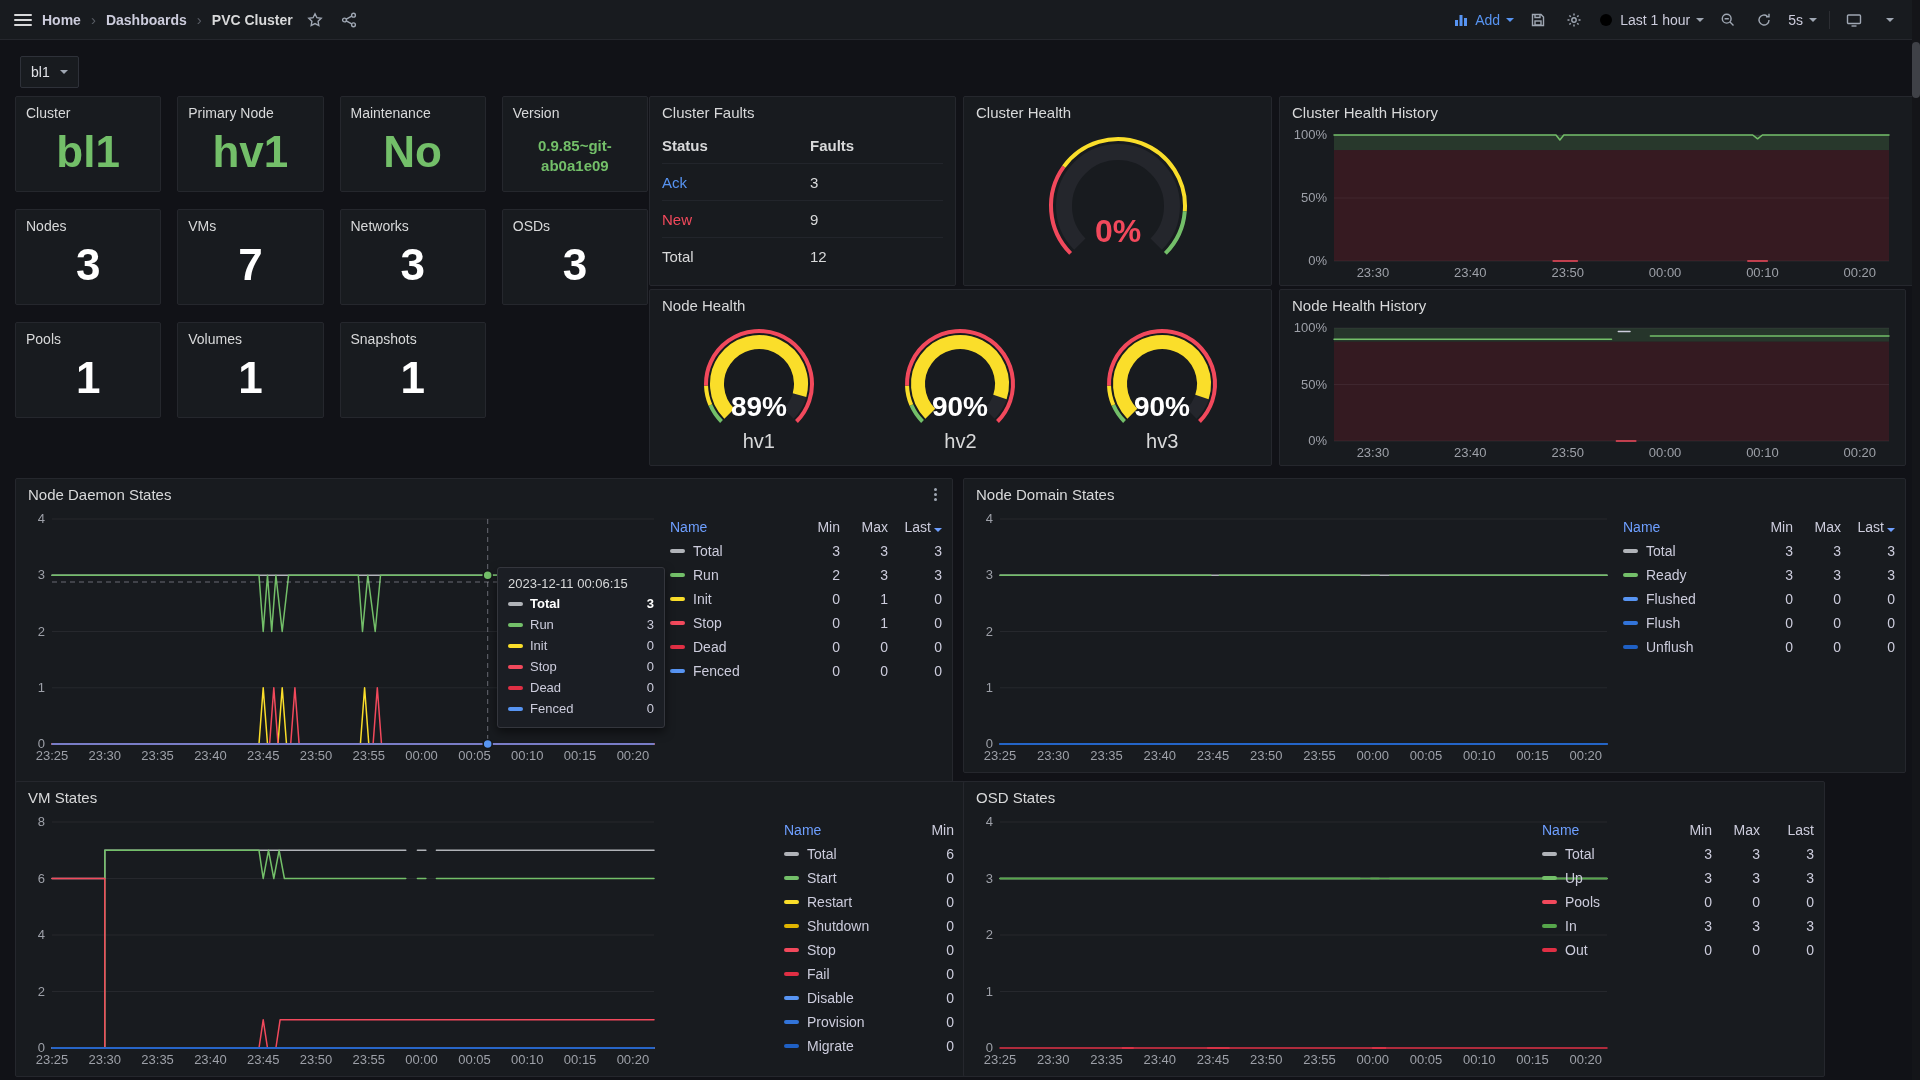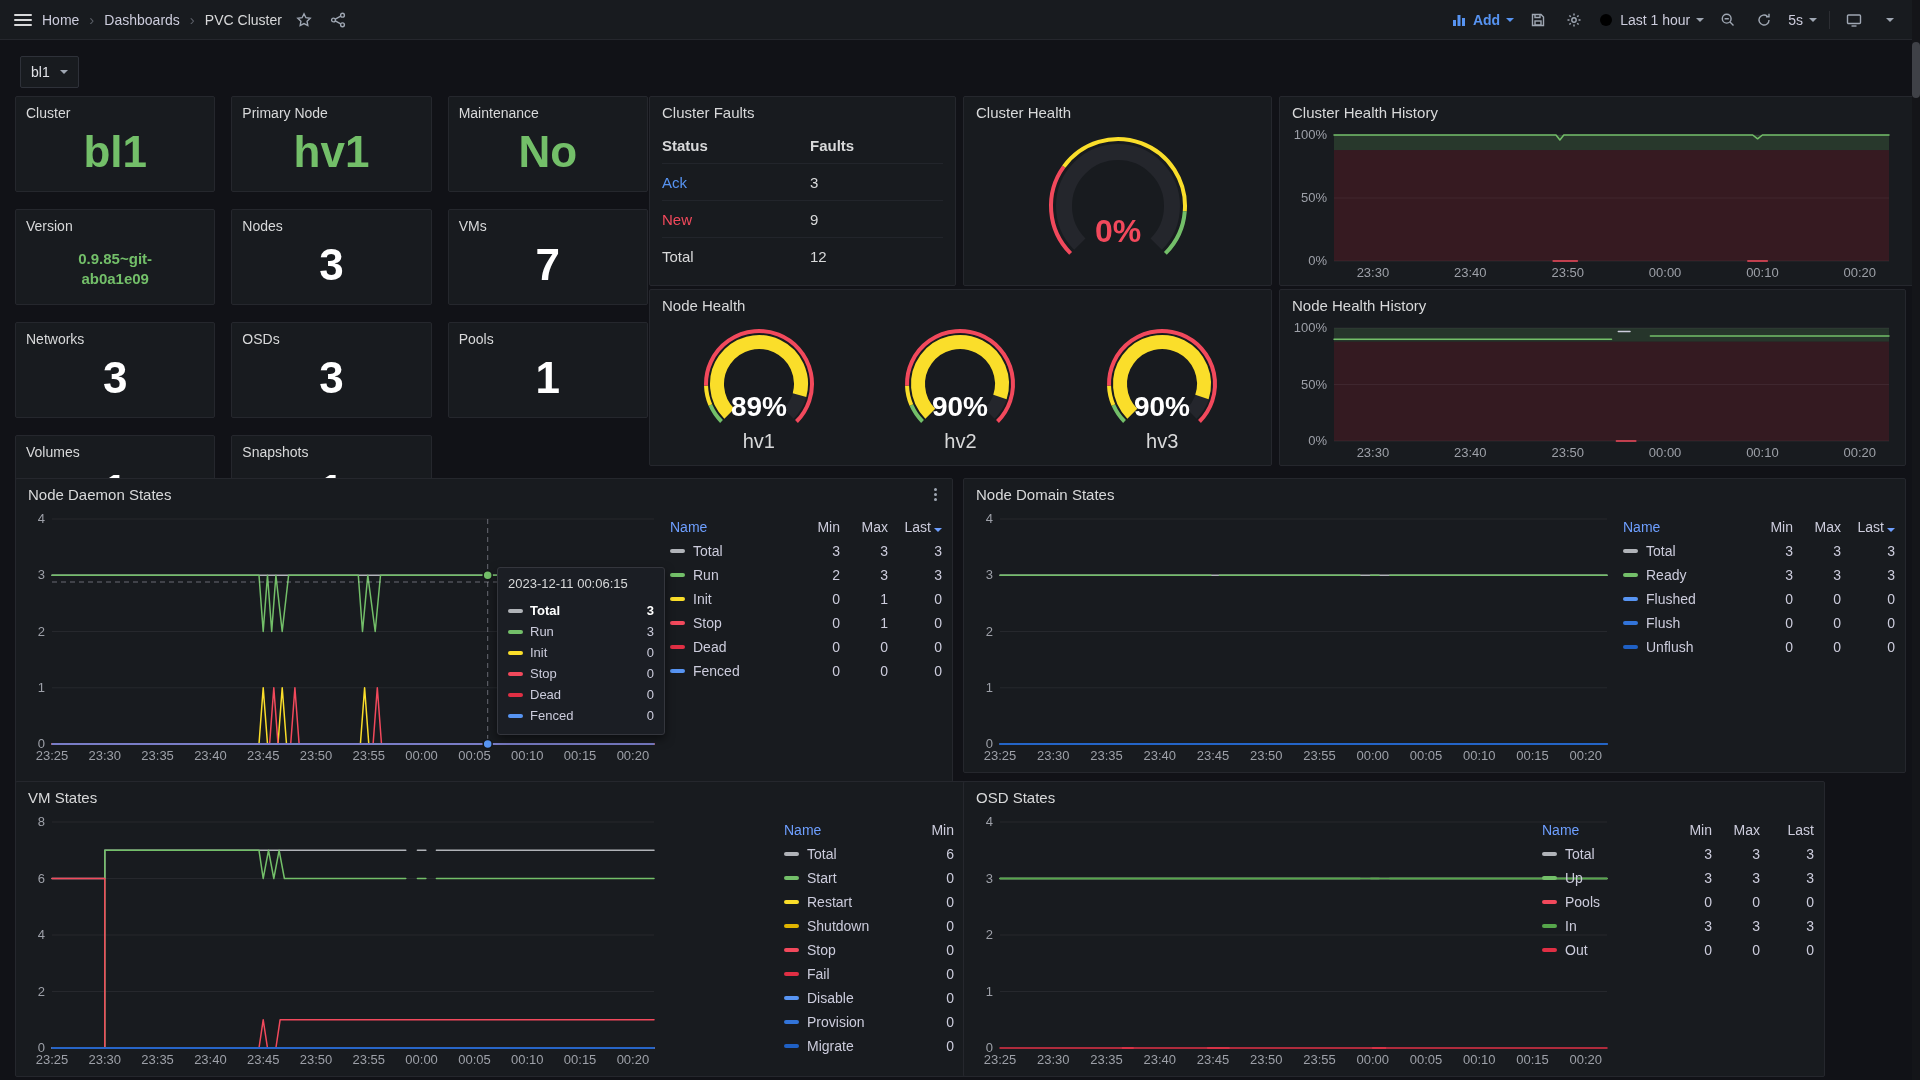--- a/index.html
+++ b/index.html
@@ -5,47 +5,47 @@
   * { margin:0; padding:0; box-sizing:border-box; }
   html,body { width:1920px; height:1080px; background:#111217; overflow:hidden;
     font-family:"Liberation Sans", sans-serif; color:#ccccdc; position:relative; }
 
   
   .topnav { position:absolute; left:0; top:0; width:1920px; height:40px; background:#181b1f;
     border-bottom:1px solid #25272d; display:flex; align-items:center; justify-content:space-between;
     padding:0 18px 0 14px; z-index:20; }
   .nav-left, .nav-right { display:flex; align-items:center; gap:12px; }
   .nav-left { gap:10px; }
-  .crumb { font-size:14px; color:#ccccdc; cursor:pointer; }
+  .crumb { font-size:14px; color:#ccccdc; cursor:pointer;font-weight:bold; }
   .crumb.current { color:#d8d9da; }
   .crumb-sep { color:#5a5e66; font-size:15px; }
   .icon-btn { display:flex; align-items:center; justify-content:center; width:24px; height:24px; cursor:pointer; }
   .icon-btn svg { stroke:#9fa7b3; fill:none; stroke-width:1.4; }
   .nav-group { display:flex; align-items:center; gap:6px; cursor:pointer; }
   .nav-label { font-size:14px; color:#ccccdc; }
-  .add-label { color:#5794f2; font-weight:700; }
+  .add-label { color:#5794f2; font-weight:400; }
   .caret { width:0; height:0; border-left:4px solid transparent; border-right:4px solid transparent;
     border-top:4px solid #9fa7b3; display:inline-block; }
   .v-divider { width:1px; height:18px; background:#2c2e33; }
   .hamburger { display:flex; flex-direction:column; gap:3px; width:18px; cursor:pointer; }
   .hamburger span { height:2px; background:#d8d9da; border-radius:1px; }
 
   
   .var-dropdown { position:absolute; left:20px; top:56px; height:32px; background:#181b1f;
     border:1px solid #2e3139; border-radius:2px; display:flex; align-items:center; gap:10px;
     padding:0 10px; font-size:14px; color:#e0e1e6; cursor:pointer; z-index:10; }
 
   
   .panel { position:absolute; background:#181b1f; border:1px solid #25272d; border-radius:2px; }
   .panel-title { position:absolute; left:0; top:0; right:0; height:30px; padding:7px 12px 0;
     font-size:15px; font-weight:500; color:#d8d9da; white-space:nowrap; cursor:pointer; }
 
   
   .stats-grid { position:absolute; left:15px; top:96px; width:633px; height:322px;
-    display:grid; grid-template-columns:repeat(3,1fr); grid-auto-rows:96px; gap:17px 16px; }
+    display:grid; grid-template-columns:repeat(4,1fr); grid-auto-rows:96px; gap:17px 16px; }
   .stat-panel { position:relative; background:#181b1f; border:1px solid #25272d; border-radius:2px;
     display:flex; flex-direction:column; }
   .stat-title { padding:8px 10px 0; font-size:14px; color:#d8d9da; }
   .stat-value { flex:1; display:flex; align-items:center; justify-content:center;
     font-size:44px; font-weight:700; margin-top:-8px; }
   .stat-value.small { font-size:15px; font-weight:700; line-height:1.35; text-align:center;
     max-width:118px; margin:0 auto; }
 
   
   .faults-body { position:absolute; left:0; right:0; top:30px; bottom:6px; padding:0 12px; }
@@ -69,21 +69,21 @@
   .lg-head .lg-num { cursor:pointer; }
   .lg-head .caret { border-top-color:#6e9fff; margin-left:3px; }
   .lg-name { display:flex; align-items:center; gap:8px; overflow:hidden; white-space:nowrap; cursor:pointer; }
   .lg-num { text-align:right; color:#ccccdc; }
   .swatch { display:inline-block; width:15px; height:4px; border-radius:2px; flex:0 0 15px; }
 
   
   .chart-tooltip { position:absolute; left:481px; top:88px; width:168px; background:#1b1e24;
     border:1px solid #34363d; border-radius:3px; box-shadow:0 4px 10px rgba(0,0,0,0.5);
     padding:8px 10px; font-size:13px; z-index:6; }
-  .tt-title { color:#d8d9da; margin-bottom:9px; }
+  .tt-title { color:#d8d9da; margin-bottom:2px; }
   .tt-row { display:flex; align-items:center; gap:7px; height:21px; color:#ccccdc; }
   .tt-row .tt-val { margin-left:auto; }
   .tt-row.bold { font-weight:700; color:#ffffff; }
 
   .kebab { position:absolute; right:8px; top:6px; width:18px; height:18px; display:flex;
     flex-direction:column; align-items:center; justify-content:center; gap:2px; cursor:pointer; }
   .kebab i { width:3px; height:3px; border-radius:50%; background:#9fa7b3; }
   .resize-handle { position:absolute; right:2px; bottom:2px; width:0; height:0;
     border-bottom:10px solid #4a4d52; border-left:10px solid transparent; cursor:nwse-resize; }
 

